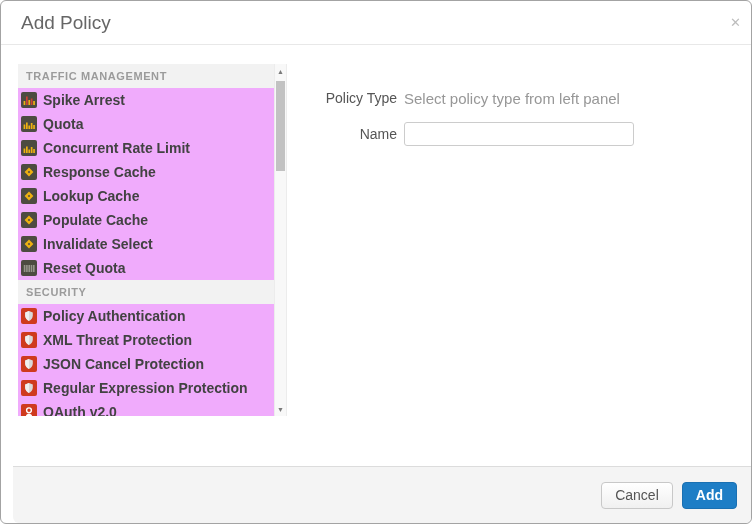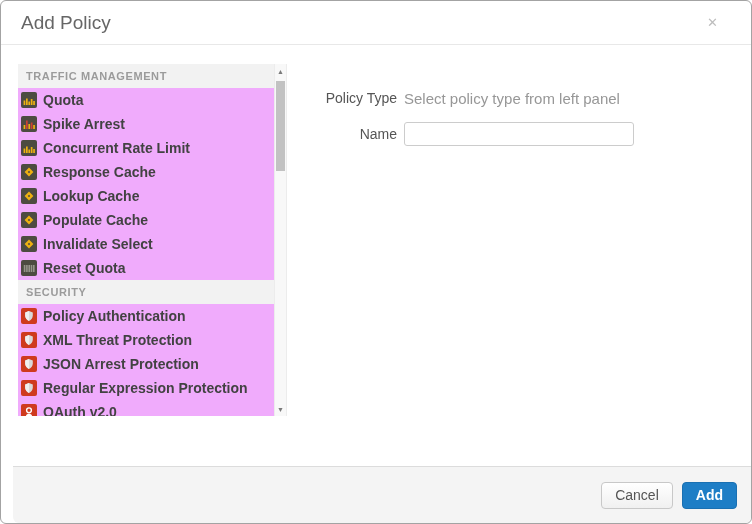--- a/index.html
+++ b/index.html
@@ -10,21 +10,21 @@
     -webkit-font-smoothing:antialiased;
   }
   .dialog {
     position:absolute; left:0; top:0; width:752px; height:524px;
     background:#fff; border:1px solid #a3a3a3; border-radius:6px;
     overflow:hidden;
   }
   
   .dlg-header {
     height:44px; display:flex; align-items:center;
-    padding:0 29px 0 20px; border-bottom:1px solid #e8e8e8;
+    padding:0 6px 0 20px; border-bottom:1px solid #e8e8e8;
   }
   .dlg-title { font-size:19px; color:#666; font-weight:400; }
   .dlg-close {
     margin-left:auto; color:#bdbdbd; font-size:13px; font-weight:700;
     cursor:pointer; line-height:1; padding:4px;
   }
   
   .policy-panel {
     position:absolute; left:17px; top:63px; width:269px; height:352px;
   }
@@ -105,52 +105,52 @@
 <div class="dialog">
 
   <div class="dlg-header">
     <span class="dlg-title">Add Policy</span>
     <span class="dlg-close">✕</span>
   </div>
 
   <div class="policy-panel">
     <div class="policy-list">
         <div class="list-section-header">TRAFFIC MANAGEMENT</div>
+        <div class="list-item">
+          <span class="icon">
+            <svg width="16" height="16" viewBox="0 0 16 16">
+              <rect width="16" height="16" rx="2" fill="#4d4b41"></rect>
+              <rect x="2.6" y="9" width="1.7" height="4" fill="#eeb111"></rect>
+              <rect x="5" y="4.5" width="1.7" height="8.5" fill="#cd4133"></rect>
+              <rect x="7.4" y="8" width="1.7" height="5" fill="#eeb111"></rect>
+              <rect x="9.8" y="6.5" width="1.7" height="6.5" fill="#cd4133"></rect>
+              <rect x="12.2" y="9" width="1.7" height="4" fill="#eeb111"></rect>
+            </svg>
+          </span>
+          <span>Spike Arrest</span>
+        </div>
         <div class="list-item">
           <span class="icon">
             <svg width="16" height="16" viewBox="0 0 16 16">
               <rect width="16" height="16" rx="2" fill="#4d4b41"></rect>
               <g fill="#eeb111">
                 <rect x="2.6" y="8.5" width="1.7" height="4.5"></rect>
                 <rect x="5" y="6.5" width="1.7" height="6.5"></rect>
                 <rect x="7.4" y="9.5" width="1.7" height="3.5"></rect>
                 <rect x="9.8" y="7" width="1.7" height="6"></rect>
                 <rect x="12.2" y="9" width="1.7" height="4"></rect>
               </g>
             </svg>
           </span>
           <span>Quota</span>
         </div>
         <div class="list-item">
           <span class="icon">
             <svg width="16" height="16" viewBox="0 0 16 16">
               <rect width="16" height="16" rx="2" fill="#4d4b41"></rect>
-              <rect x="2.6" y="9" width="1.7" height="4" fill="#eeb111"></rect>
-              <rect x="5" y="4.5" width="1.7" height="8.5" fill="#cd4133"></rect>
-              <rect x="7.4" y="8" width="1.7" height="5" fill="#eeb111"></rect>
-              <rect x="9.8" y="6.5" width="1.7" height="6.5" fill="#cd4133"></rect>
-              <rect x="12.2" y="9" width="1.7" height="4" fill="#eeb111"></rect>
-            </svg>
-          </span>
-          <span>Spike Arrest</span>
-        </div>
-        <div class="list-item">
-          <span class="icon">
-            <svg width="16" height="16" viewBox="0 0 16 16">
-              <rect width="16" height="16" rx="2" fill="#4d4b41"></rect>
               <g fill="#eeb111">
                 <rect x="2.6" y="8.5" width="1.7" height="4.5"></rect>
                 <rect x="5" y="6.5" width="1.7" height="6.5"></rect>
                 <rect x="7.4" y="9.5" width="1.7" height="3.5"></rect>
                 <rect x="9.8" y="7" width="1.7" height="6"></rect>
                 <rect x="12.2" y="9" width="1.7" height="4"></rect>
               </g>
             </svg>
           </span>
           <span>Concurrent Rate Limit</span>
@@ -232,21 +232,21 @@
           <span>XML Threat Protection</span>
         </div>
         <div class="list-item">
           <span class="icon">
             <svg width="16" height="16" viewBox="0 0 16 16">
               <rect width="16" height="16" rx="2" fill="#cf3a1e"></rect>
               <path d="M8 3 L11.8 4.4 L11.8 7.6 C11.8 10.2 10.3 12.1 8 13 C5.7 12.1 4.2 10.2 4.2 7.6 L4.2 4.4 Z" fill="#d9d9d9"></path>
               <path d="M8 3 L8 13 C5.7 12.1 4.2 10.2 4.2 7.6 L4.2 4.4 Z" fill="#efefef"></path>
             </svg>
           </span>
-          <span>JSON Arrest Protection</span>
+          <span>JSON Cancel Protection</span>
         </div>
         <div class="list-item">
           <span class="icon">
             <svg width="16" height="16" viewBox="0 0 16 16">
               <rect width="16" height="16" rx="2" fill="#cf3a1e"></rect>
               <path d="M8 3 L11.8 4.4 L11.8 7.6 C11.8 10.2 10.3 12.1 8 13 C5.7 12.1 4.2 10.2 4.2 7.6 L4.2 4.4 Z" fill="#d9d9d9"></path>
               <path d="M8 3 L8 13 C5.7 12.1 4.2 10.2 4.2 7.6 L4.2 4.4 Z" fill="#efefef"></path>
             </svg>
           </span>
           <span>Regular Expression Protection</span>

